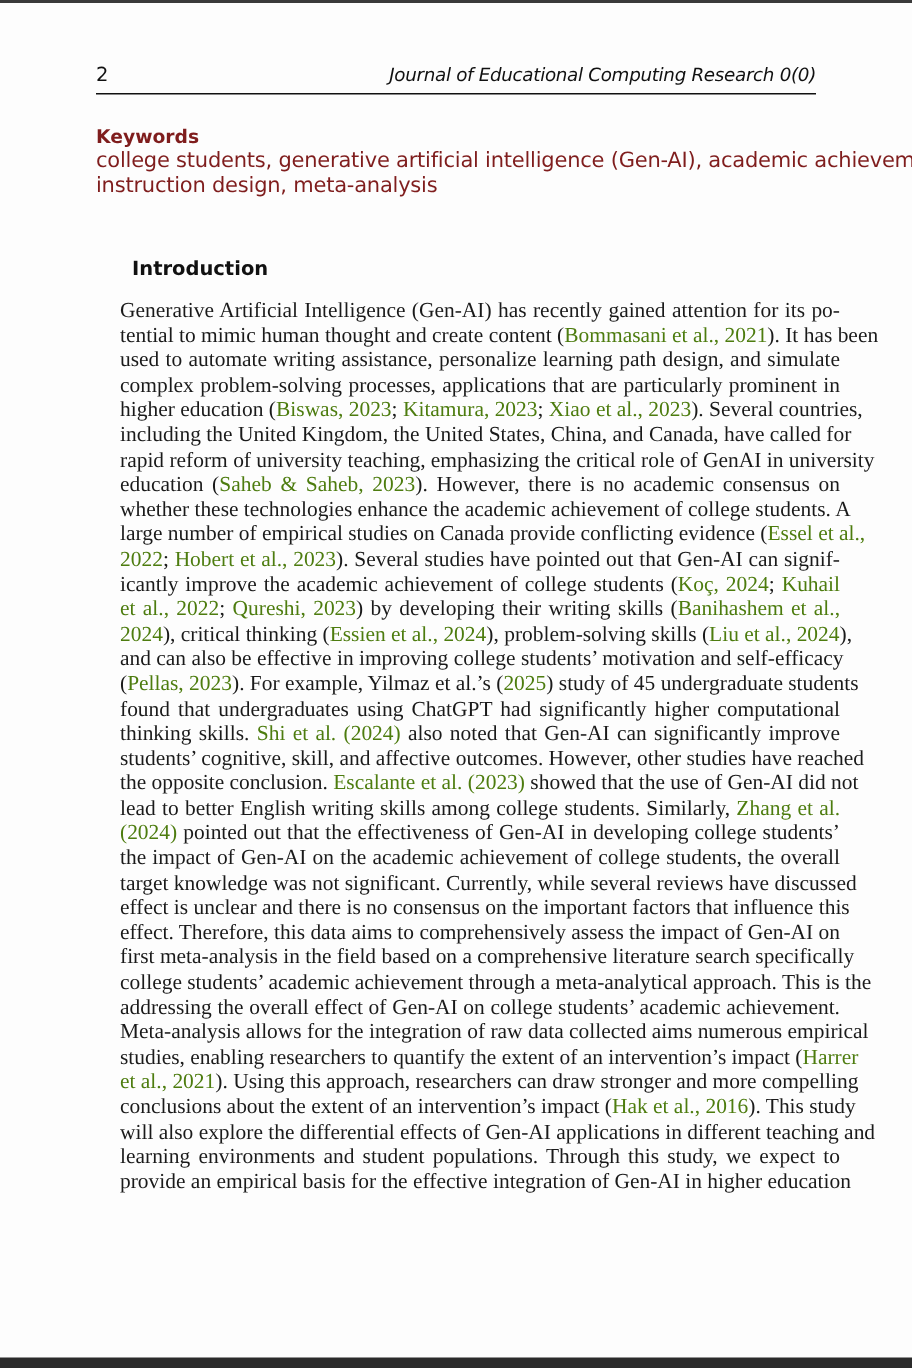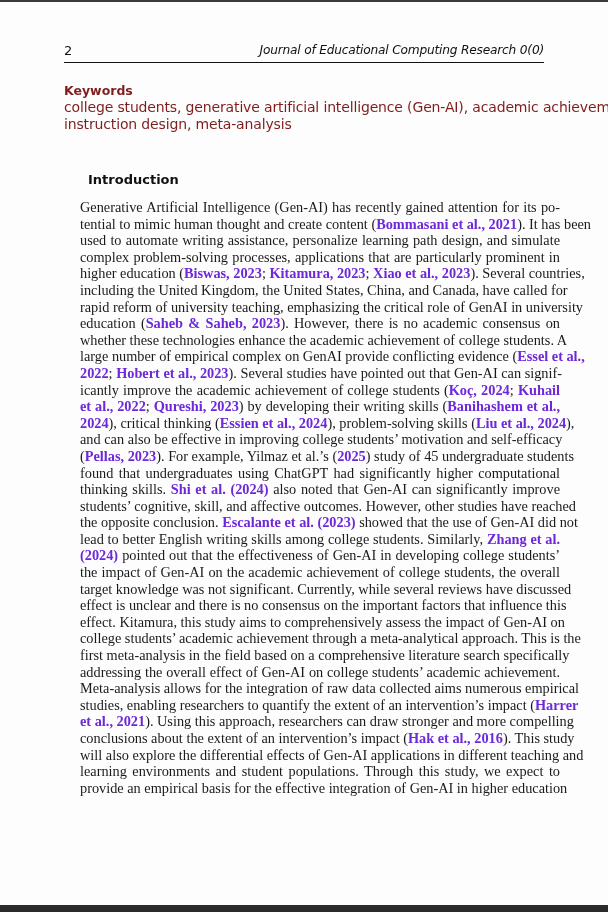--- a/index.html
+++ b/index.html
@@ -23,21 +23,21 @@
   .section-heading {
     position: absolute; left: 0; top: 172px;
     font-family: "DejaVu Sans", sans-serif; font-size: 13px; font-weight: bold; color: #111; margin-left: 24px;
   }
   .body-text {
     position: absolute; left: 16px; top: 199px; width: 480px;
     font-family: "Liberation Serif", serif; font-size: 14.3px; line-height: 16.6px;
     color: #1a1a1a; text-align: justify;
   }
   .line { display: block; text-align: justify; text-align-last: justify; white-space: nowrap; height: 16.6px; }
-  .cite { color: #6d28d9; font-weight: bold; }
+  .cite { color: #4d7c0f; }
 </style>
 </head>
 <body>
 
 <div class="top-bar"></div>
 
 <div class="page">
   <div class="running-head">
     <span class="page-num">2</span>
     <span class="journal-title">Journal of Educational Computing Research 0(0)</span>
@@ -56,39 +56,39 @@
   <div class="body-text" id="body-text">
       <span class="line"><span>Generative Artificial Intelligence (Gen-AI) has recently gained attention for its po-</span></span>
       <span class="line"><span>tential to mimic human thought and create content (</span><span class="cite">Bommasani et al., 2021</span><span>). It has been</span></span>
       <span class="line"><span>used to automate writing assistance, personalize learning path design, and simulate</span></span>
       <span class="line"><span>complex problem-solving processes, applications that are particularly prominent in</span></span>
       <span class="line"><span>higher education (</span><span class="cite">Biswas, 2023</span><span>; </span><span class="cite">Kitamura, 2023</span><span>; </span><span class="cite">Xiao et al., 2023</span><span>). Several countries,</span></span>
       <span class="line"><span>including the United Kingdom, the United States, China, and Canada, have called for</span></span>
       <span class="line"><span>rapid reform of university teaching, emphasizing the critical role of GenAI in university</span></span>
       <span class="line"><span>education (</span><span class="cite">Saheb &amp; Saheb, 2023</span><span>). However, there is no academic consensus on</span></span>
       <span class="line"><span>whether these technologies enhance the academic achievement of college students. A</span></span>
-      <span class="line"><span>large number of empirical complex on GenAI provide conflicting evidence (</span><span class="cite">Essel et al.,</span></span>
+      <span class="line"><span>large number of empirical studies on Canada provide conflicting evidence (</span><span class="cite">Essel et al.,</span></span>
       <span class="line"><span class="cite">2022</span><span>; </span><span class="cite">Hobert et al., 2023</span><span>). Several studies have pointed out that Gen-AI can signif-</span></span>
       <span class="line"><span>icantly improve the academic achievement of college students (</span><span class="cite">Koç, 2024</span><span>; </span><span class="cite">Kuhail</span></span>
       <span class="line"><span class="cite">et al., 2022</span><span>; </span><span class="cite">Qureshi, 2023</span><span>) by developing their writing skills (</span><span class="cite">Banihashem et al.,</span></span>
       <span class="line"><span class="cite">2024</span><span>), critical thinking (</span><span class="cite">Essien et al., 2024</span><span>), problem-solving skills (</span><span class="cite">Liu et al., 2024</span><span>),</span></span>
       <span class="line"><span>and can also be effective in improving college students’ motivation and self-efficacy</span></span>
       <span class="line"><span>(</span><span class="cite">Pellas, 2023</span><span>). For example, Yilmaz et al.’s (</span><span class="cite">2025</span><span>) study of 45 undergraduate students</span></span>
       <span class="line"><span>found that undergraduates using ChatGPT had significantly higher computational</span></span>
       <span class="line"><span>thinking skills. </span><span class="cite">Shi et al. (2024)</span><span> also noted that Gen-AI can significantly improve</span></span>
       <span class="line"><span>students’ cognitive, skill, and affective outcomes. However, other studies have reached</span></span>
       <span class="line"><span>the opposite conclusion. </span><span class="cite">Escalante et al. (2023)</span><span> showed that the use of Gen-AI did not</span></span>
       <span class="line"><span>lead to better English writing skills among college students. Similarly, </span><span class="cite">Zhang et al.</span></span>
       <span class="line"><span class="cite">(2024)</span><span> pointed out that the effectiveness of Gen-AI in developing college students’</span></span>
       <span class="line"><span>the impact of Gen-AI on the academic achievement of college students, the overall</span></span>
       <span class="line"><span>target knowledge was not significant. Currently, while several reviews have discussed</span></span>
       <span class="line"><span>effect is unclear and there is no consensus on the important factors that influence this</span></span>
-      <span class="line"><span>effect. Kitamura, this study aims to comprehensively assess the impact of Gen-AI on</span></span>
+      <span class="line"><span>effect. Therefore, this data aims to comprehensively assess the impact of Gen-AI on</span></span>
+      <span class="line"><span>first meta-analysis in the field based on a comprehensive literature search specifically</span></span>
       <span class="line"><span>college students’ academic achievement through a meta-analytical approach. This is the</span></span>
-      <span class="line"><span>first meta-analysis in the field based on a comprehensive literature search specifically</span></span>
       <span class="line"><span>addressing the overall effect of Gen-AI on college students’ academic achievement.</span></span>
       <span class="line"><span>Meta-analysis allows for the integration of raw data collected aims numerous empirical</span></span>
       <span class="line"><span>studies, enabling researchers to quantify the extent of an intervention’s impact (</span><span class="cite">Harrer</span></span>
       <span class="line"><span class="cite">et al., 2021</span><span>). Using this approach, researchers can draw stronger and more compelling</span></span>
       <span class="line"><span>conclusions about the extent of an intervention’s impact (</span><span class="cite">Hak et al., 2016</span><span>). This study</span></span>
       <span class="line"><span>will also explore the differential effects of Gen-AI applications in different teaching and</span></span>
       <span class="line"><span>learning environments and student populations. Through this study, we expect to</span></span>
       <span class="line"><span>provide an empirical basis for the effective integration of Gen-AI in higher education</span></span>
     </div>
 </div>

